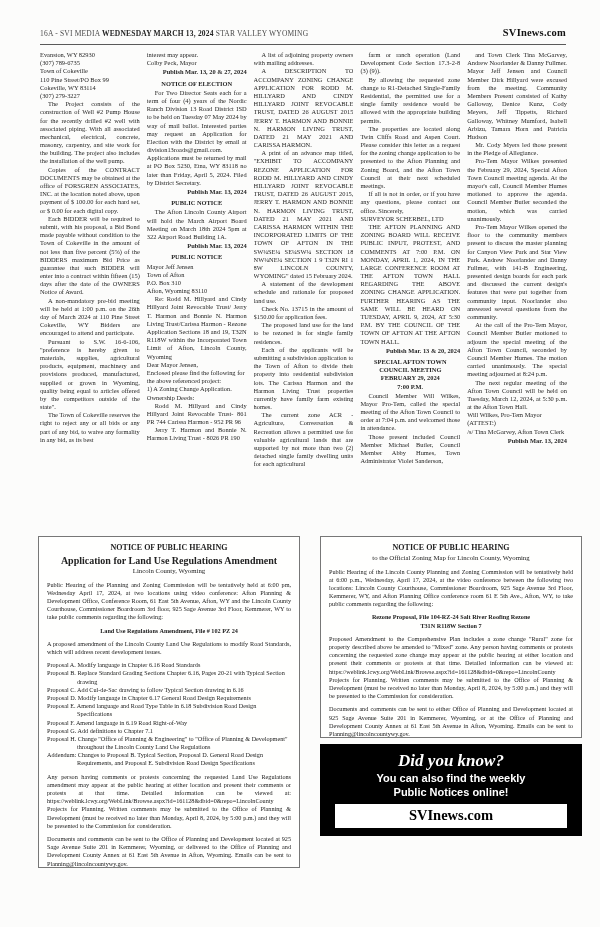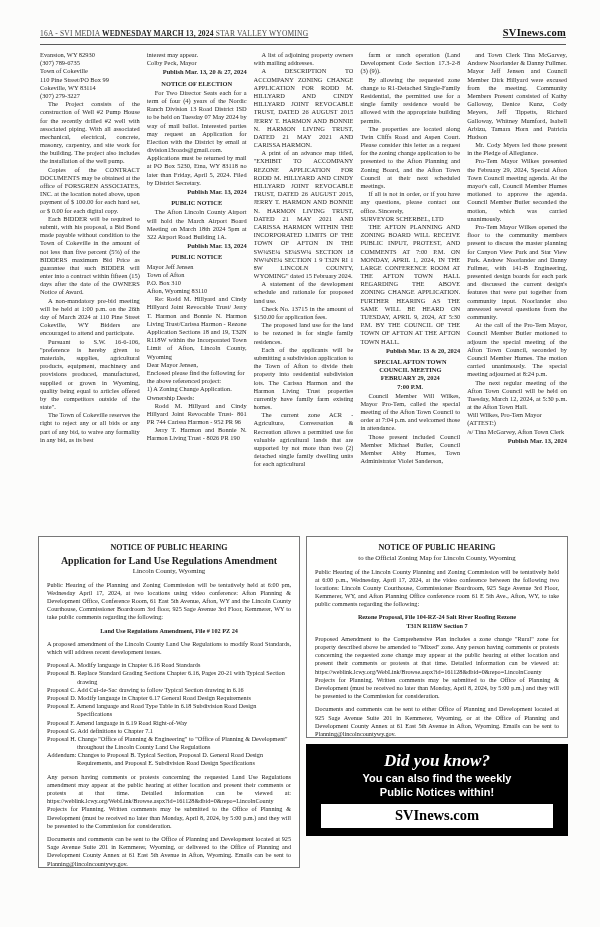--- a/index.html
+++ b/index.html
@@ -5,40 +5,40 @@
   html,body{margin:0;padding:0;}
   body{
     width:600px;height:927px;position:relative;overflow:hidden;
     background:#fcfcfb;color:#1c1c1c;
     font-family:"Liberation Serif",serif;
   }
   
   .masthead{
     position:absolute;top:27px;left:40px;right:34px;
     display:flex;justify-content:space-between;align-items:baseline;
-    font-size:7.5px;color:#4a4a4a;letter-spacing:.2px;white-space:nowrap;text-decoration:underline;
+    font-size:7.5px;color:#4a4a4a;letter-spacing:.2px;white-space:nowrap;
   }
   .masthead .seg-bold{font-weight:bold;color:#222;}
   .masthead .site{font-size:10.5px;font-weight:bold;color:#111;}
   .rule{position:absolute;top:44px;left:40px;right:34px;border-top:1px solid #5a5a5a;height:0;}
   
   .columns{
     position:absolute;top:51px;left:40px;right:33px;height:481px;
     display:flex;gap:7px;overflow:hidden;
   }
   .col{flex:1 1 0;min-width:0;font-size:6.4px;line-height:1.28;text-align:justify;color:#262626;overflow:hidden;}
   .blk{margin:0;}
   .blk.lines{white-space:pre-line;text-align:left;}
   .blk.body{text-indent:8px;white-space:pre-line;}
   .blk.caps{text-indent:8px;white-space:pre-line;}
   .blk.heading{text-align:center;font-weight:bold;margin:3px 0 1px;text-indent:0;}
   .blk.heading-lines{text-align:center;font-weight:bold;white-space:pre-line;margin:3px 0 1px;text-indent:0;}
   .blk.publish{text-align:right;font-weight:bold;margin:1px 0 3px;text-indent:0;}
   
-  .bottom{position:absolute;top:536px;left:38px;display:flex;gap:6px;}
+  .bottom{position:absolute;top:536px;left:38px;display:flex;gap:20px;}
   .box{
     box-sizing:border-box;border:1px solid #777;background:#fffffe;
     padding:6px 8px;font-size:6.2px;line-height:1.32;color:#222;overflow:hidden;
   }
   .box-left{width:262px;height:332px;}
   .right-stack{width:262px;display:flex;flex-direction:column;}
   .box-right{width:262px;height:202px;}
   .bx-title{text-align:center;font-weight:bold;font-size:8px;margin:0;}
   .bx-sub{text-align:center;font-weight:bold;font-size:10px;margin:0;}
   .bx-region{text-align:center;font-size:6.8px;margin:0 0 5px;}
@@ -180,17 +180,17 @@
       <p class="bx-file">Rezone Proposal, File 104-RZ-24 Salt River Roofing Rezone
 T31N R118W Section 7</p>
       <p class="bx-para">Proposed Amendment to the Comprehensive Plan includes a zone change "Rural" zone for property described above be amended to "Mixed" zone.  Any person having comments or protests concerning the requested zone change may appear at the public hearing at either location and present their comments or protests at that time.  Detailed information can be viewed at: https://weblink.lcwy.org/WebLink/Browse.aspx?id=161128&amp;dbid=0&amp;repo=LincolnCounty Projects for Planning.  Written comments may be submitted to the Office of Planning &amp; Development (must be received no later than Monday, April 8, 2024, by 5:00 p.m.) and they will be presented to the Commission for consideration.</p>
       <p class="bx-para">Documents and comments can be sent to either Office of Planning and Development located at 925 Sage Avenue Suite 201 in Kemmerer, Wyoming, or at the Office of Planning and Development County Annex at 61 East 5th Avenue in Afton, Wyoming. Emails can be sent to Planning@lincolncountywy.gov.</p>
 
     </div>
 
     <div class="ad">
       <p class="ad-head">Did you know?</p>
       <p class="ad-line">You can also find the weekly
-Public Notices within!</p>
+Public Notices online!</p>
       <div class="ad-site-bar">SVInews.com</div>
     </div>
   </div>
 </div>
 
 </body></html>

